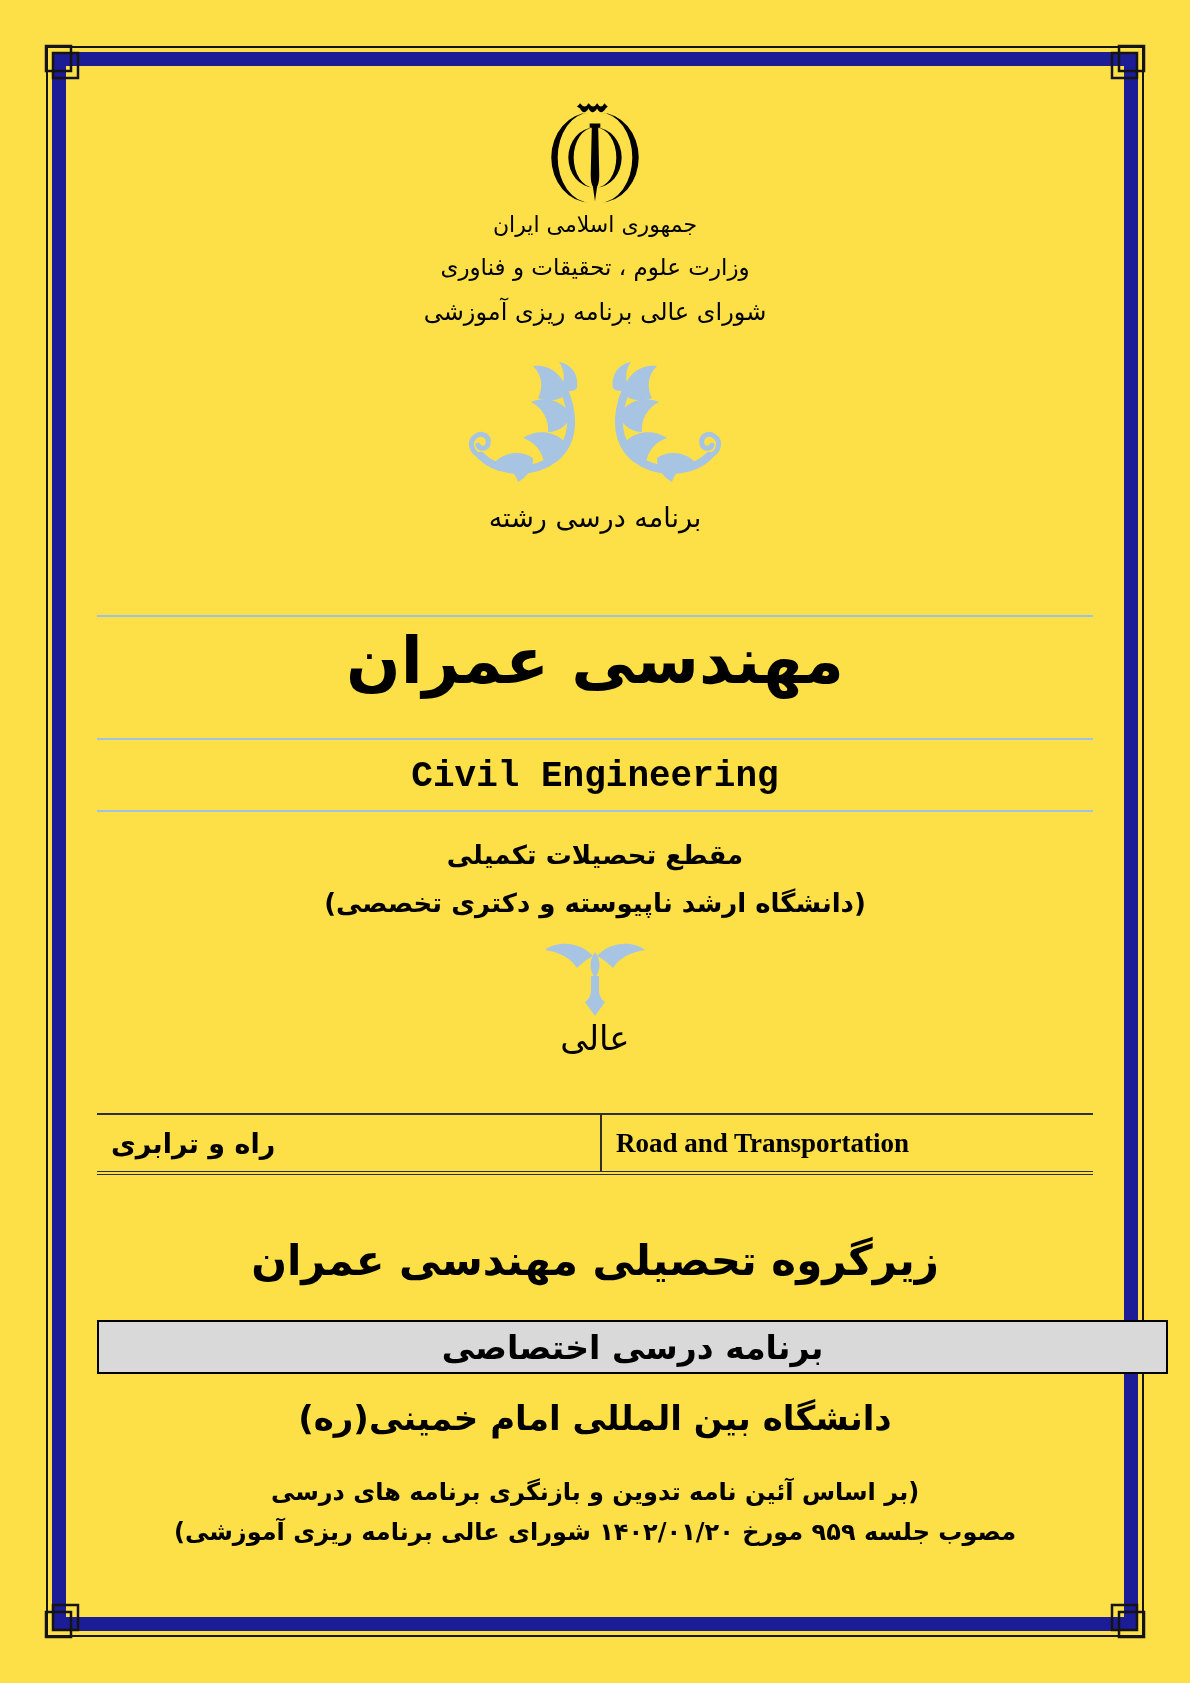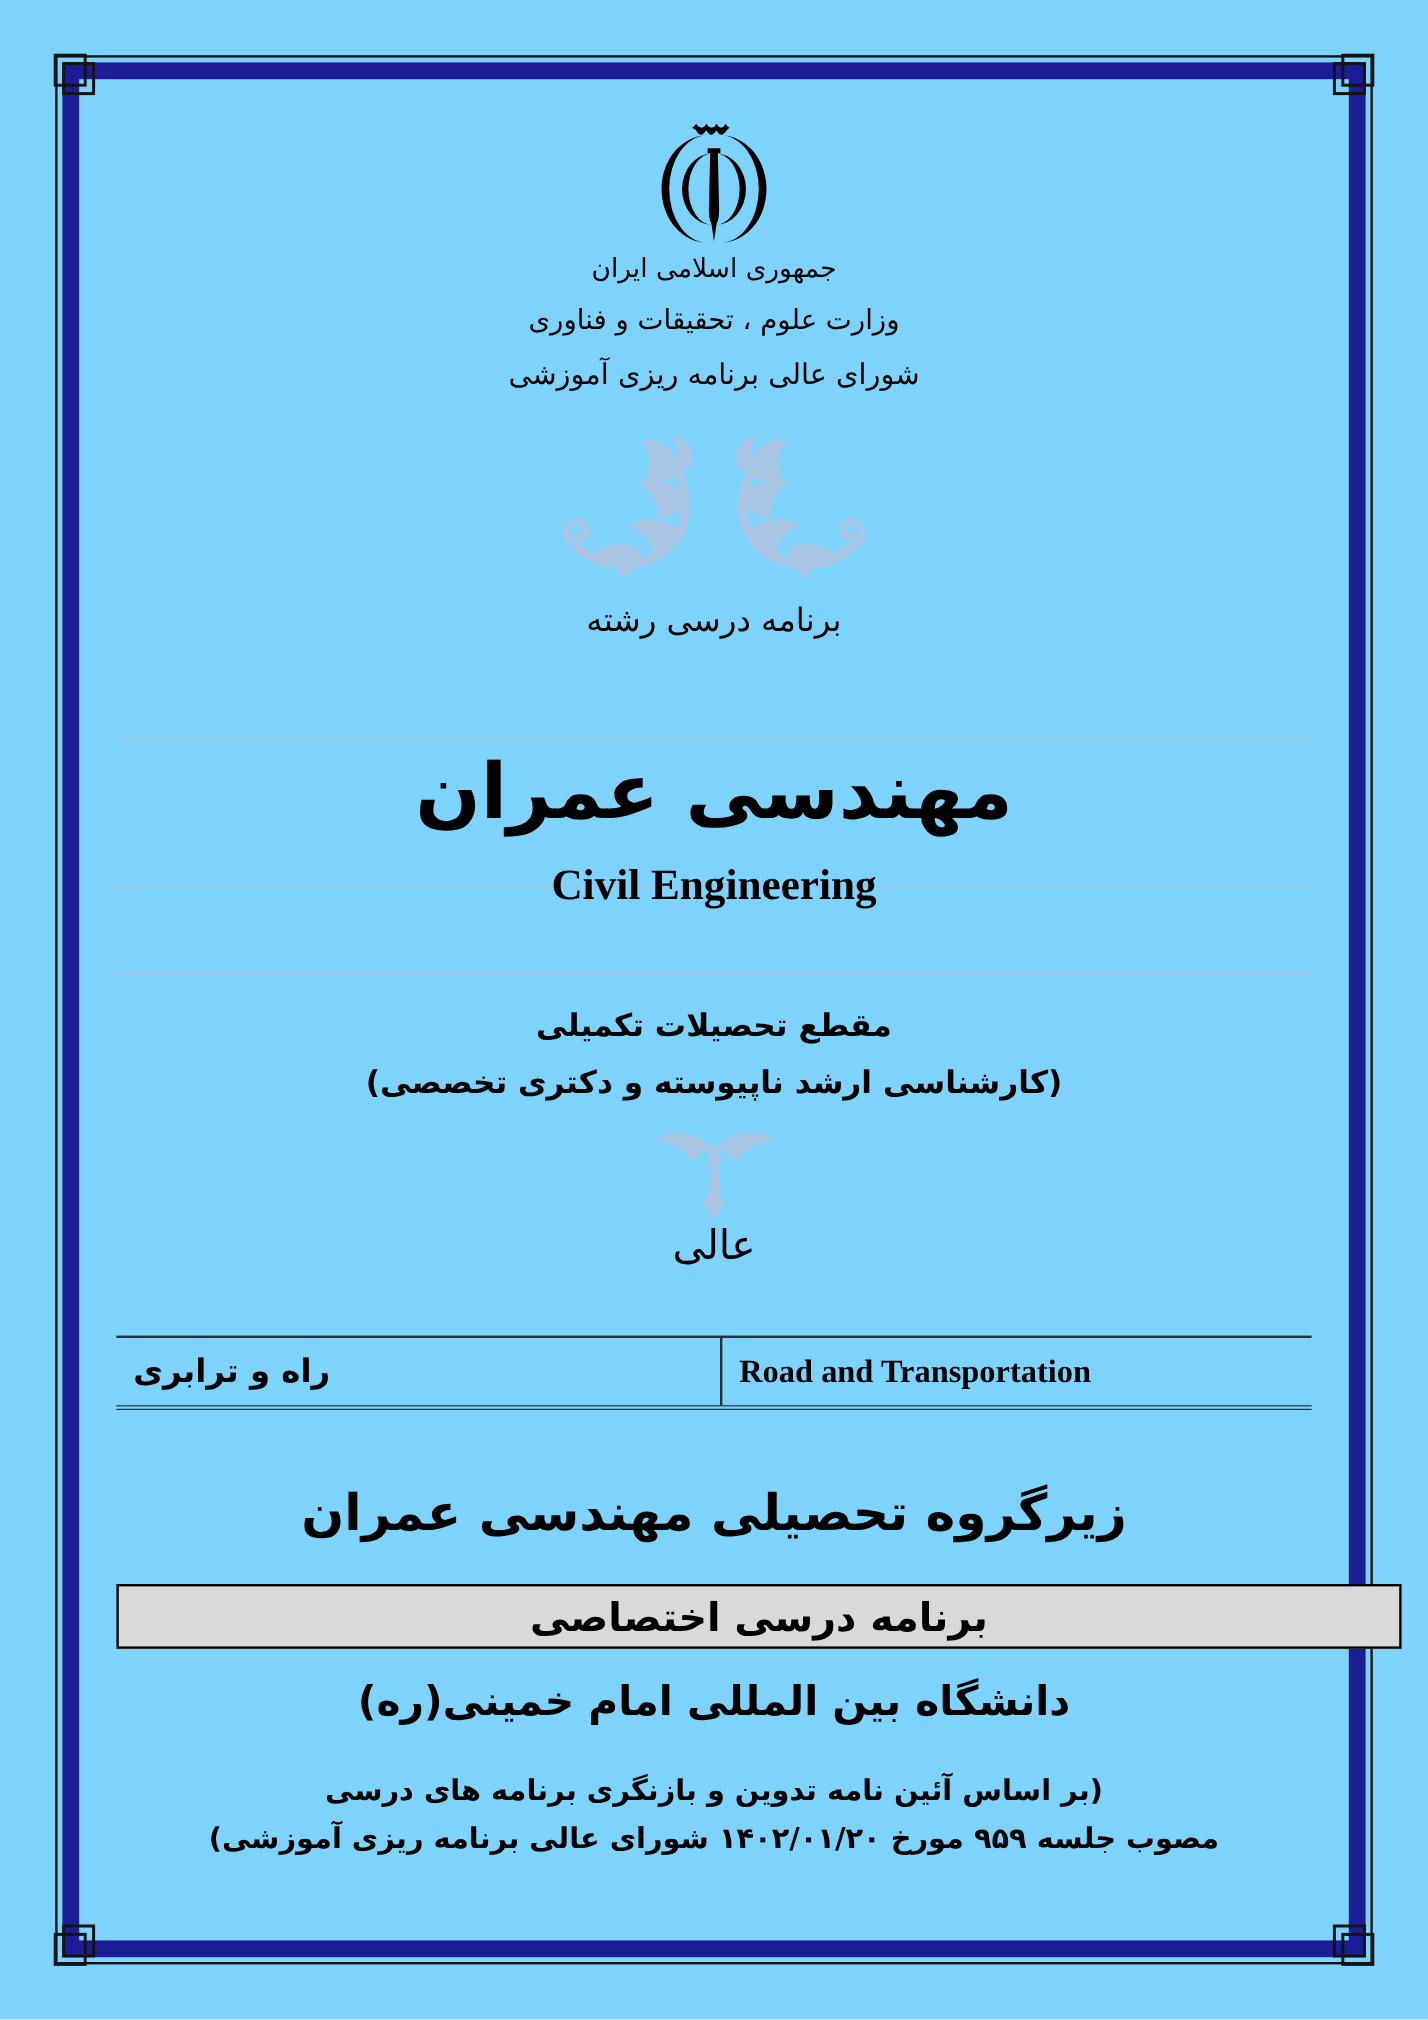--- a/index.html
+++ b/index.html
@@ -8,21 +8,21 @@
     --accent-line:#9dc3e6;
     --ornament-blue:#a7c4e2;
     --banner-bg:#d9d9d9;
     --text:#000000;
   }
   *{margin:0;padding:0;box-sizing:border-box;}
   html,body{background:#ffffff;}
   .page{
     position:relative;
     width:1190px;height:1683px;
-    background:#7dd3fc;
+    background:#fde047;
     font-family:"DejaVu Sans",sans-serif;
     color:var(--text);
     overflow:hidden;
   }
   
   .frame-outer{
     position:absolute;inset:46px;
     border:2px solid var(--frame-black);
     pointer-events:none;
   }
@@ -51,21 +51,21 @@
   .floral .orn-stroke{fill:none;stroke:var(--ornament-blue);stroke-linecap:round;}
   .program-label{top:502px;font-size:27px;}
   .rule{
     position:absolute;left:97px;width:996px;height:0;
     border-top:2px solid var(--accent-line);
   }
   .rule1{top:615px;}
   .rule2{top:738px;}
   .rule3{top:810px;}
   .title-fa{top:624px;font-size:64px;font-weight:bold;letter-spacing:1px;}
-  .title-en{top:716px;font-size:36px;font-weight:bold;font-family:Liberation Serif, serif;}
+  .title-en{top:756px;font-size:36px;font-weight:bold;font-family:Liberation Mono, monospace;}
   .level1{top:840px;font-size:26px;font-weight:bold;}
   .level2{top:888px;font-size:26px;font-weight:bold;}
   .leaf-orn{position:absolute;left:50%;transform:translateX(-50%);top:940px;width:112px;height:80px;}
   .leaf-orn path{fill:var(--ornament-blue);}
   .grayesh{top:1018px;font-size:34px;}
   
   .orient-table{
     position:absolute;left:97px;top:1113px;width:996px;height:62px;
     border-top:2px solid #2f2f2f;
     border-bottom:4px double #2f2f2f;
@@ -167,21 +167,21 @@
 
   <div class="cx script program-label" dir="rtl">برنامه درسی رشته</div>
 
   <div class="rule rule1"></div>
   <div class="cx title-fa" dir="rtl">مهندسی عمران</div>
   <div class="rule rule2"></div>
   <div class="cx title-en">Civil Engineering</div>
   <div class="rule rule3"></div>
 
   <div class="cx level1" dir="rtl">مقطع تحصیلات تکمیلی</div>
-  <div class="cx level2" dir="rtl">(کارشناسی ارشد ناپیوسته و دکتری تخصصی)</div>
+  <div class="cx level2" dir="rtl">(دانشگاه ارشد ناپیوسته و دکتری تخصصی)</div>
 
   <div class="leaf-orn">
     <svg viewBox="0 0 112 80">
       <path d="M58,16 C70,2 94,0 106,10 C92,12 80,18 74,28 C68,22 62,18 58,16 Z"></path>
       <path d="M54,16 C42,2 18,0 6,10 C20,12 32,18 38,28 C44,22 50,18 54,16 Z"></path>
       <path d="M56,12 C50,20 50,30 56,38 C62,30 62,20 56,12 Z"></path>
       <path d="M52,36 h8 v14 c0,6 3,10 6,12 l-10,14 -10,-14 c3,-2 6,-6 6,-12 Z"></path>
     </svg>
   </div>
 

